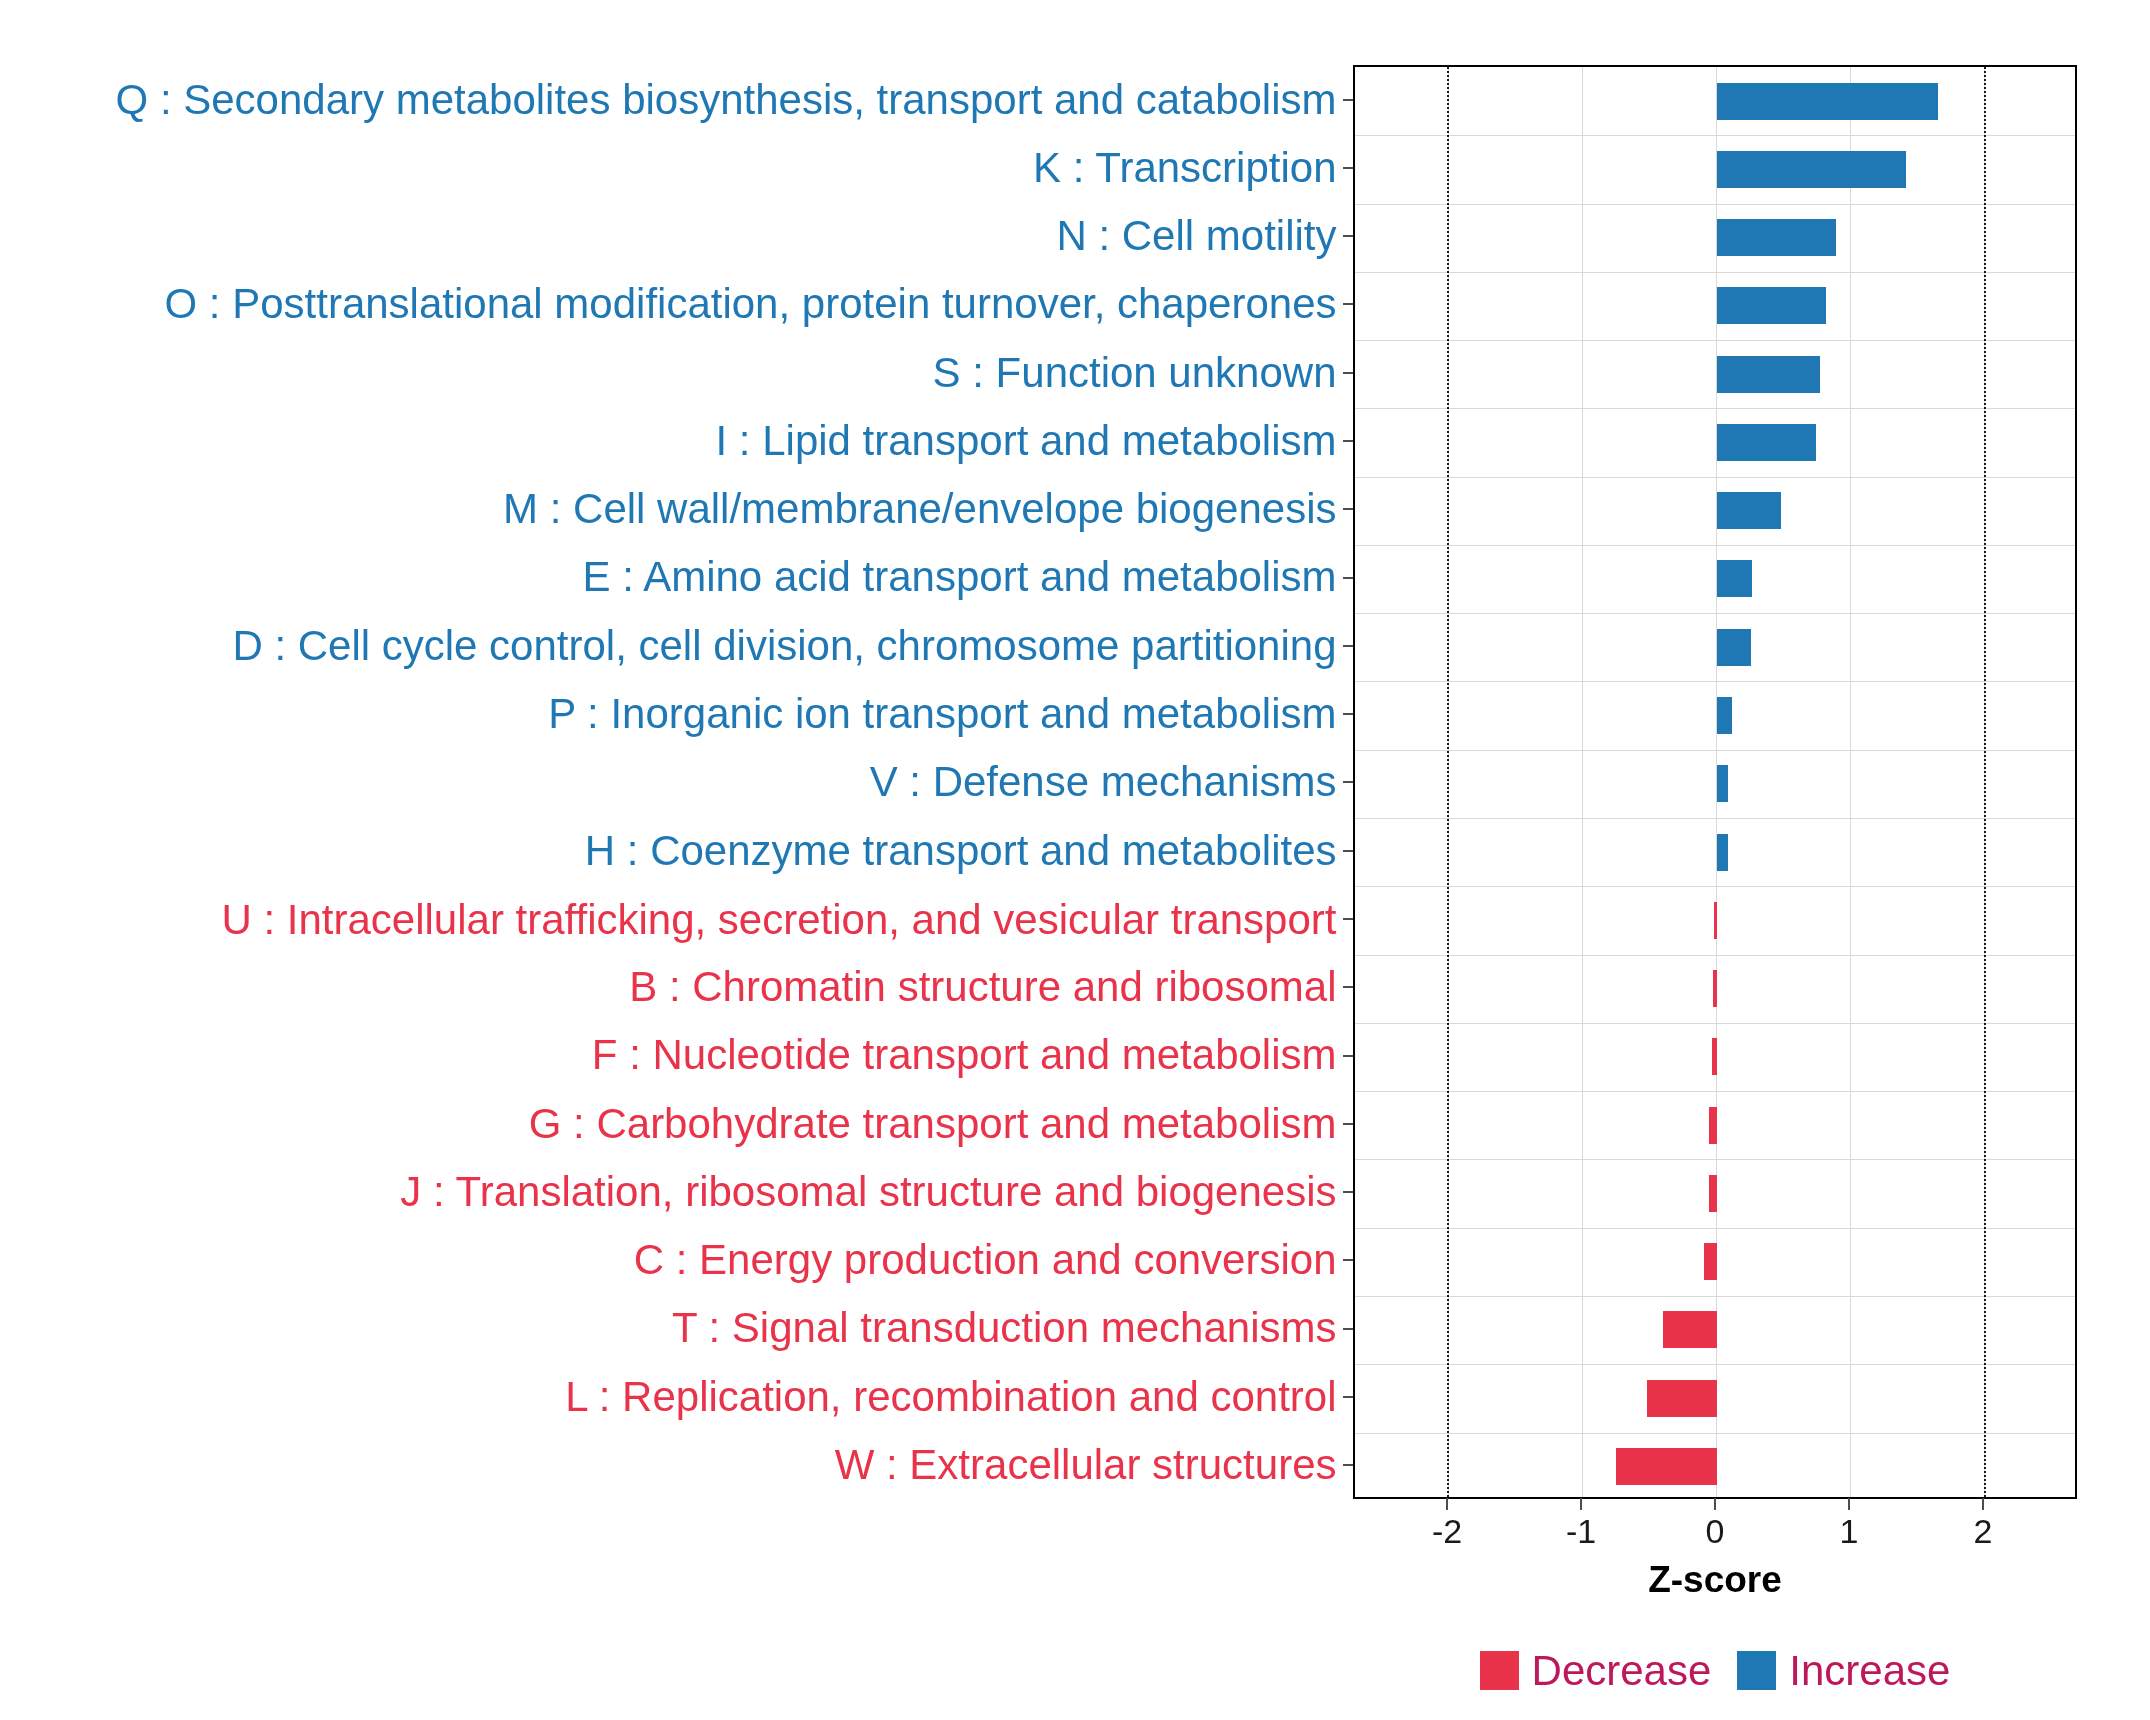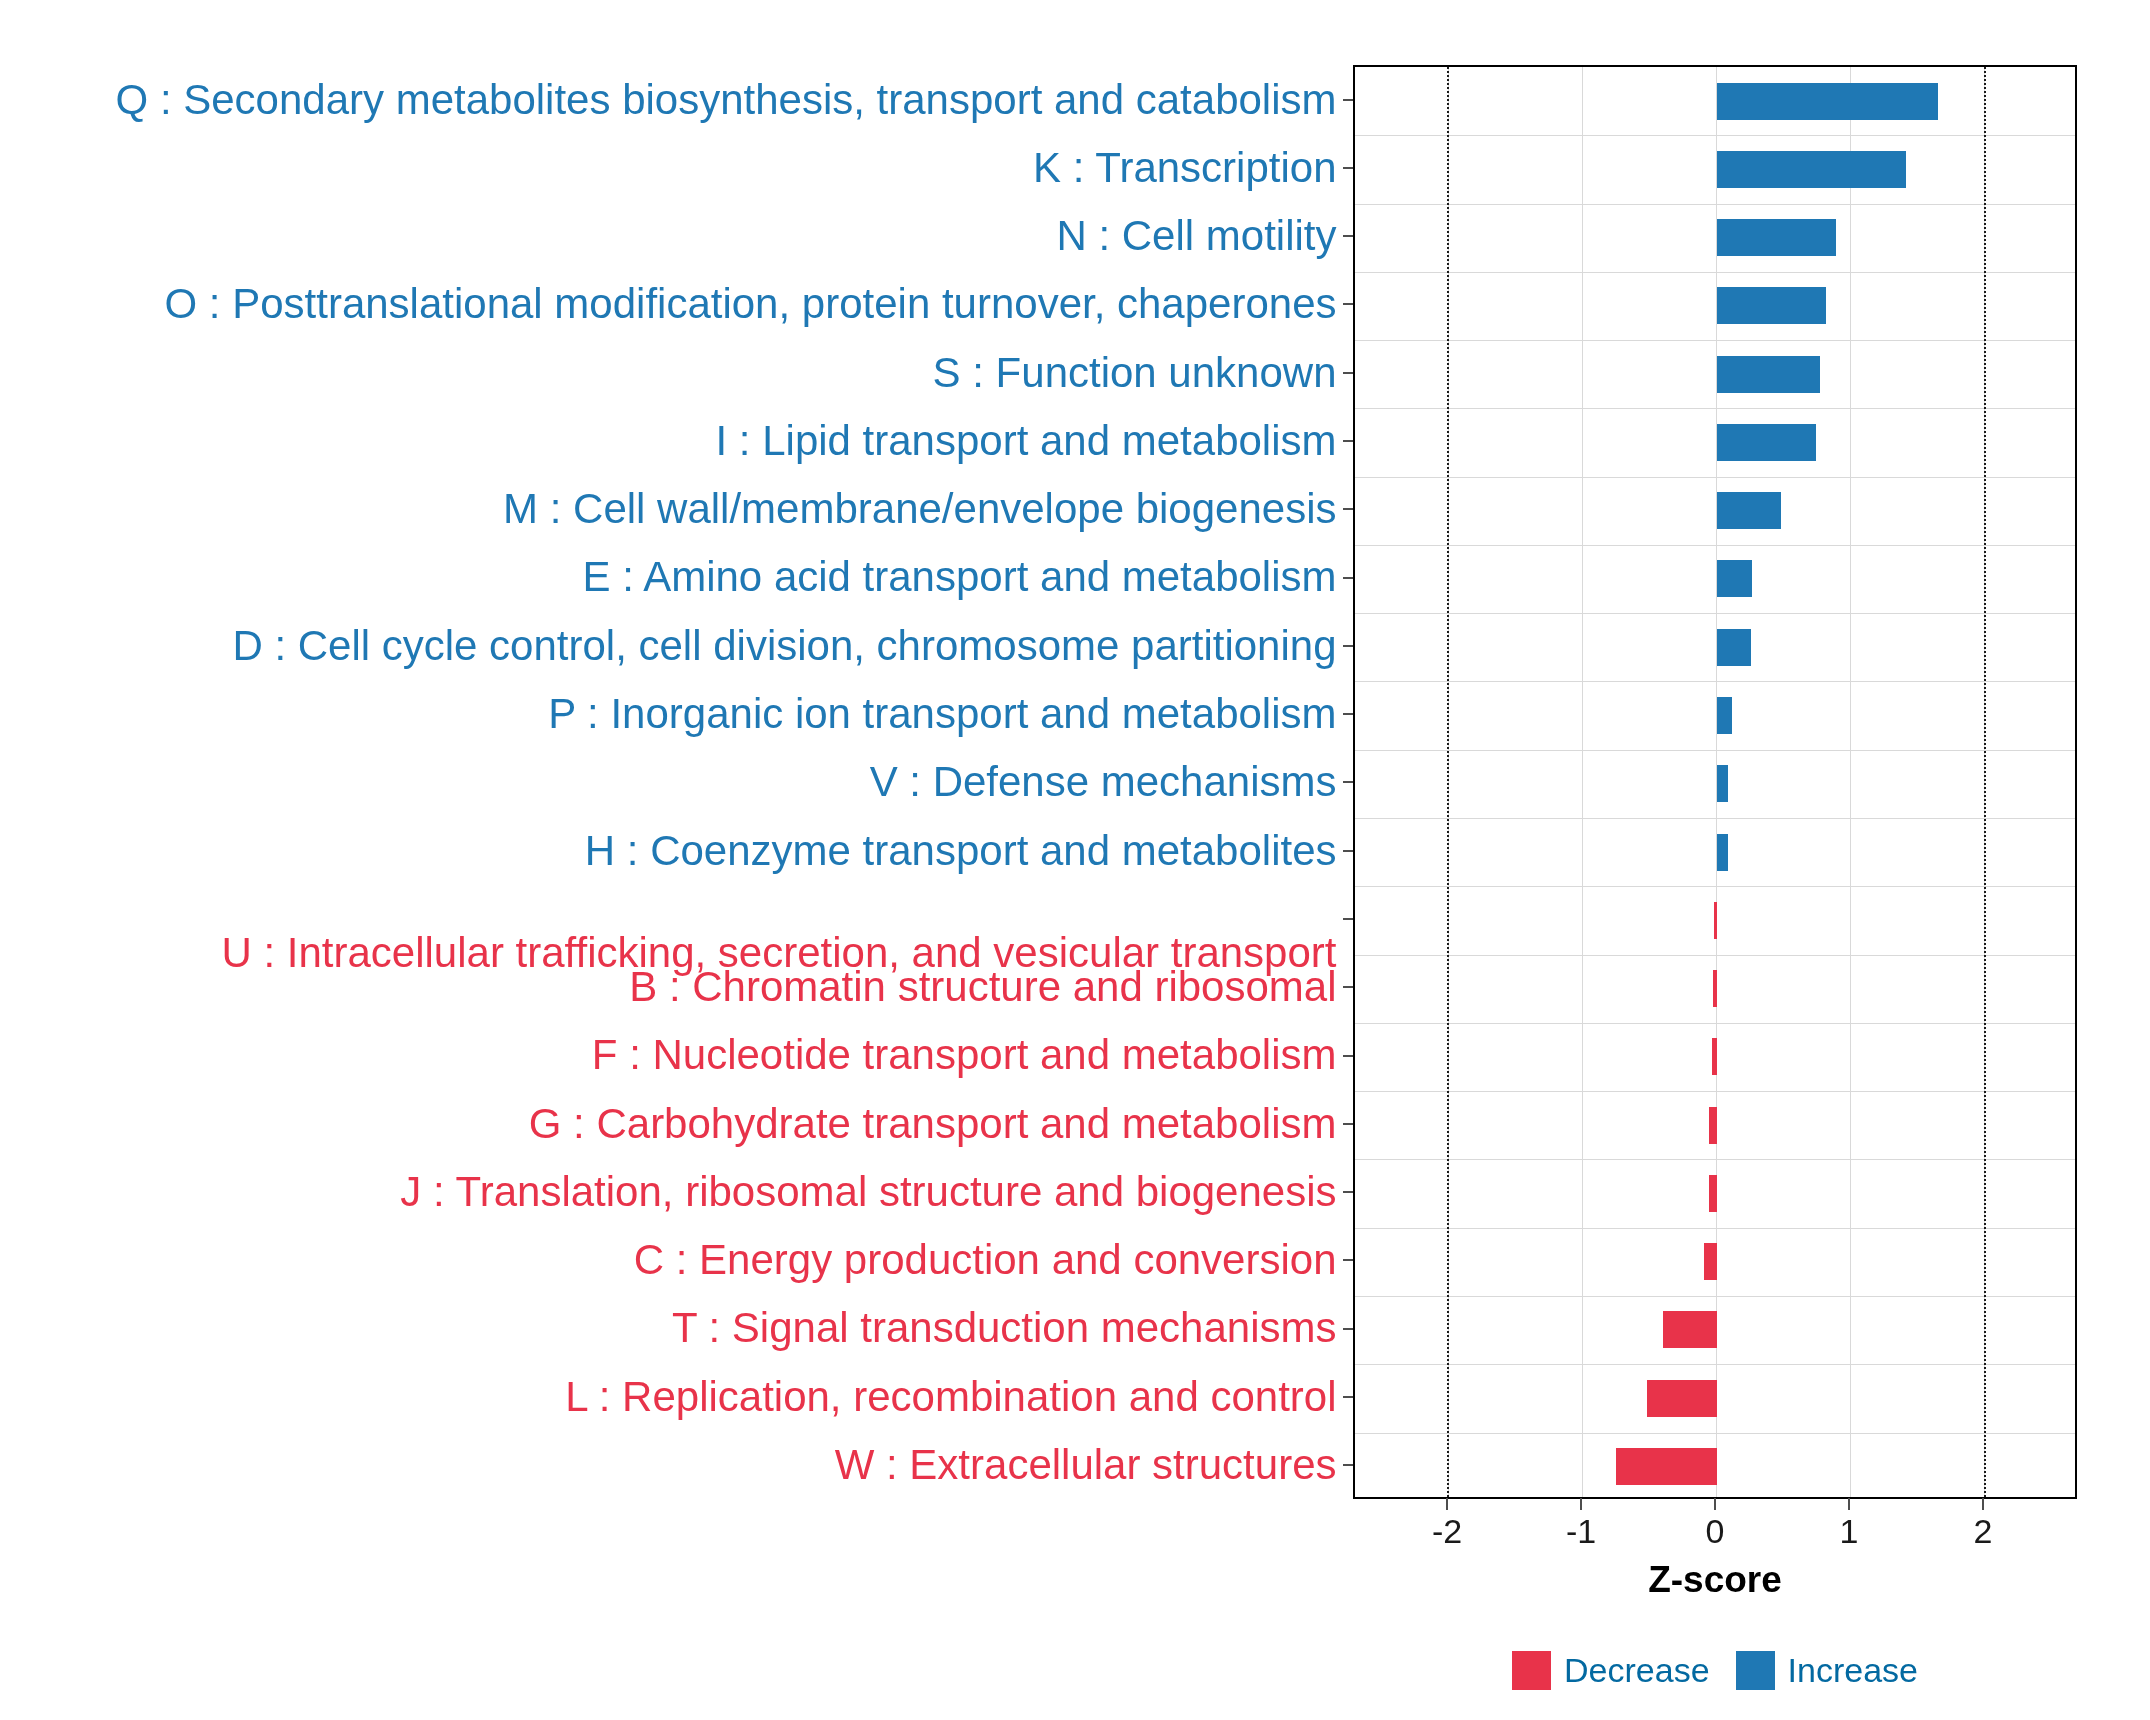--- a/index.html
+++ b/index.html
@@ -145,22 +145,22 @@
     gap: 13px;
   }
   .legend-swatch {
     width: 39px;
     height: 39px;
     display: inline-block;
   }
   .legend-swatch.dec { background: #e8334a; }
   .legend-swatch.inc { background: #1f78b4; }
   .legend-text {
-    font-size: 34px;
-    color: #0369a1;
+    font-size: 42px;
+    color: #be185d;
     white-space: nowrap;
   }
 </style>
 </head>
 <body>
 
 <div id="chart-root">
 
   <div id="label-column">
       <div class="cat-label inc" style="top: 15.5px;">Q : Secondary metabolites biosynthesis, transport and catabolism</div>
@@ -168,21 +168,21 @@
       <div class="cat-label inc" style="top: 152px;">N : Cell motility</div>
       <div class="cat-label inc" style="top: 220px;">O : Posttranslational modification, protein turnover, chaperones</div>
       <div class="cat-label inc" style="top: 289px;">S : Function unknown</div>
       <div class="cat-label inc" style="top: 357px; padding-left: 28px;">I : Lipid transport and metabolism</div>
       <div class="cat-label inc" style="top: 425px;">M : Cell wall/membrane/envelope biogenesis</div>
       <div class="cat-label inc" style="top: 493px;">E : Amino acid transport and metabolism</div>
       <div class="cat-label inc" style="top: 562px;">D : Cell cycle control, cell division, chromosome partitioning</div>
       <div class="cat-label inc" style="top: 630px;">P : Inorganic ion transport and metabolism</div>
       <div class="cat-label inc" style="top: 698px;">V : Defense mechanisms</div>
       <div class="cat-label inc" style="top: 767px;">H : Coenzyme transport and metabolites</div>
-      <div class="cat-label dec" style="top: 869px;">U : Intracellular trafficking, secretion, and vesicular transport</div>
+      <div class="cat-label dec" style="top: 836px;">U : Intracellular trafficking, secretion, and vesicular transport</div>
       <div class="cat-label dec" style="top: 903px;">B : Chromatin structure and ribosomal</div>
       <div class="cat-label dec" style="top: 971px;">F : Nucleotide transport and metabolism</div>
       <div class="cat-label dec" style="top: 1040px;">G : Carbohydrate transport and metabolism</div>
       <div class="cat-label dec" style="top: 1108px;">J : Translation, ribosomal structure and biogenesis</div>
       <div class="cat-label dec" style="top: 1176px;">C : Energy production and conversion</div>
       <div class="cat-label dec" style="top: 1244px;">T : Signal transduction mechanisms</div>
       <div class="cat-label dec" style="top: 1313px;">L : Replication, recombination and control</div>
       <div class="cat-label dec" style="top: 1381px;">W : Extracellular structures</div>
     </div>
 

